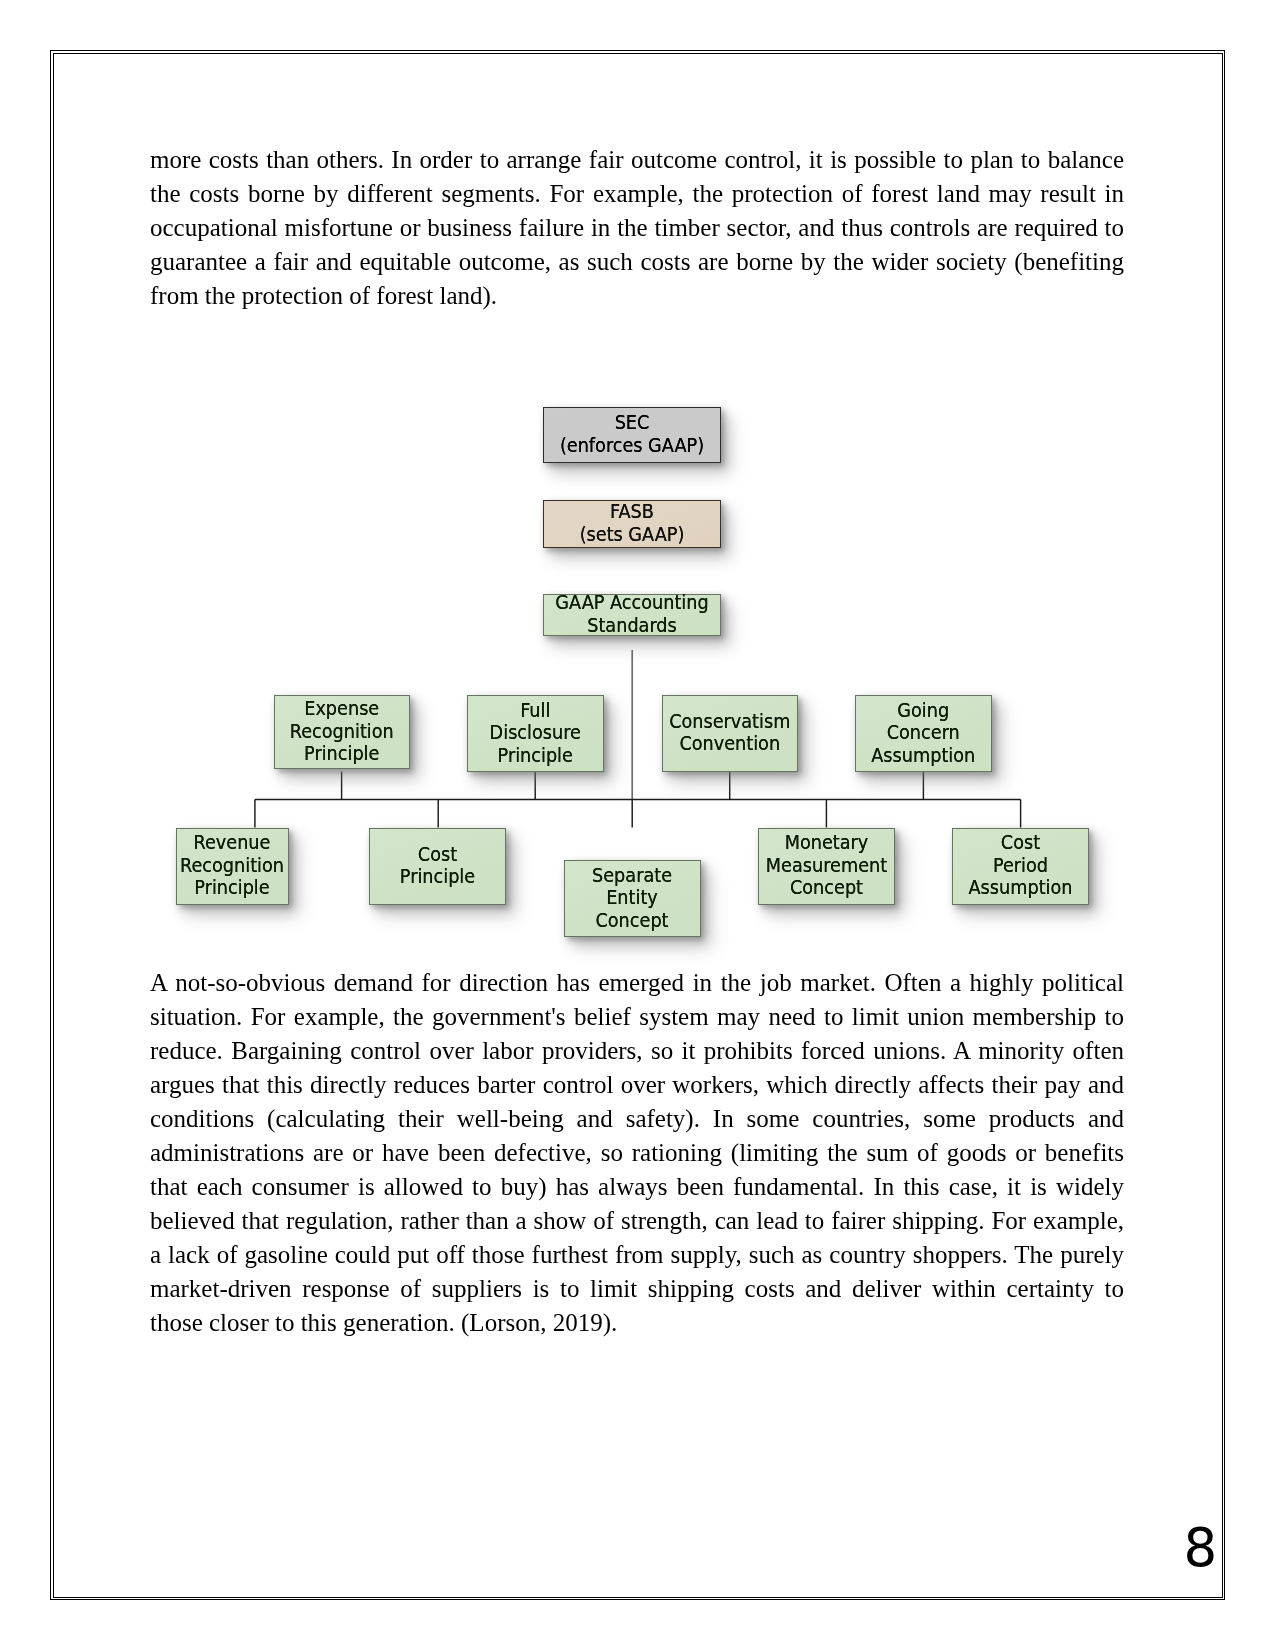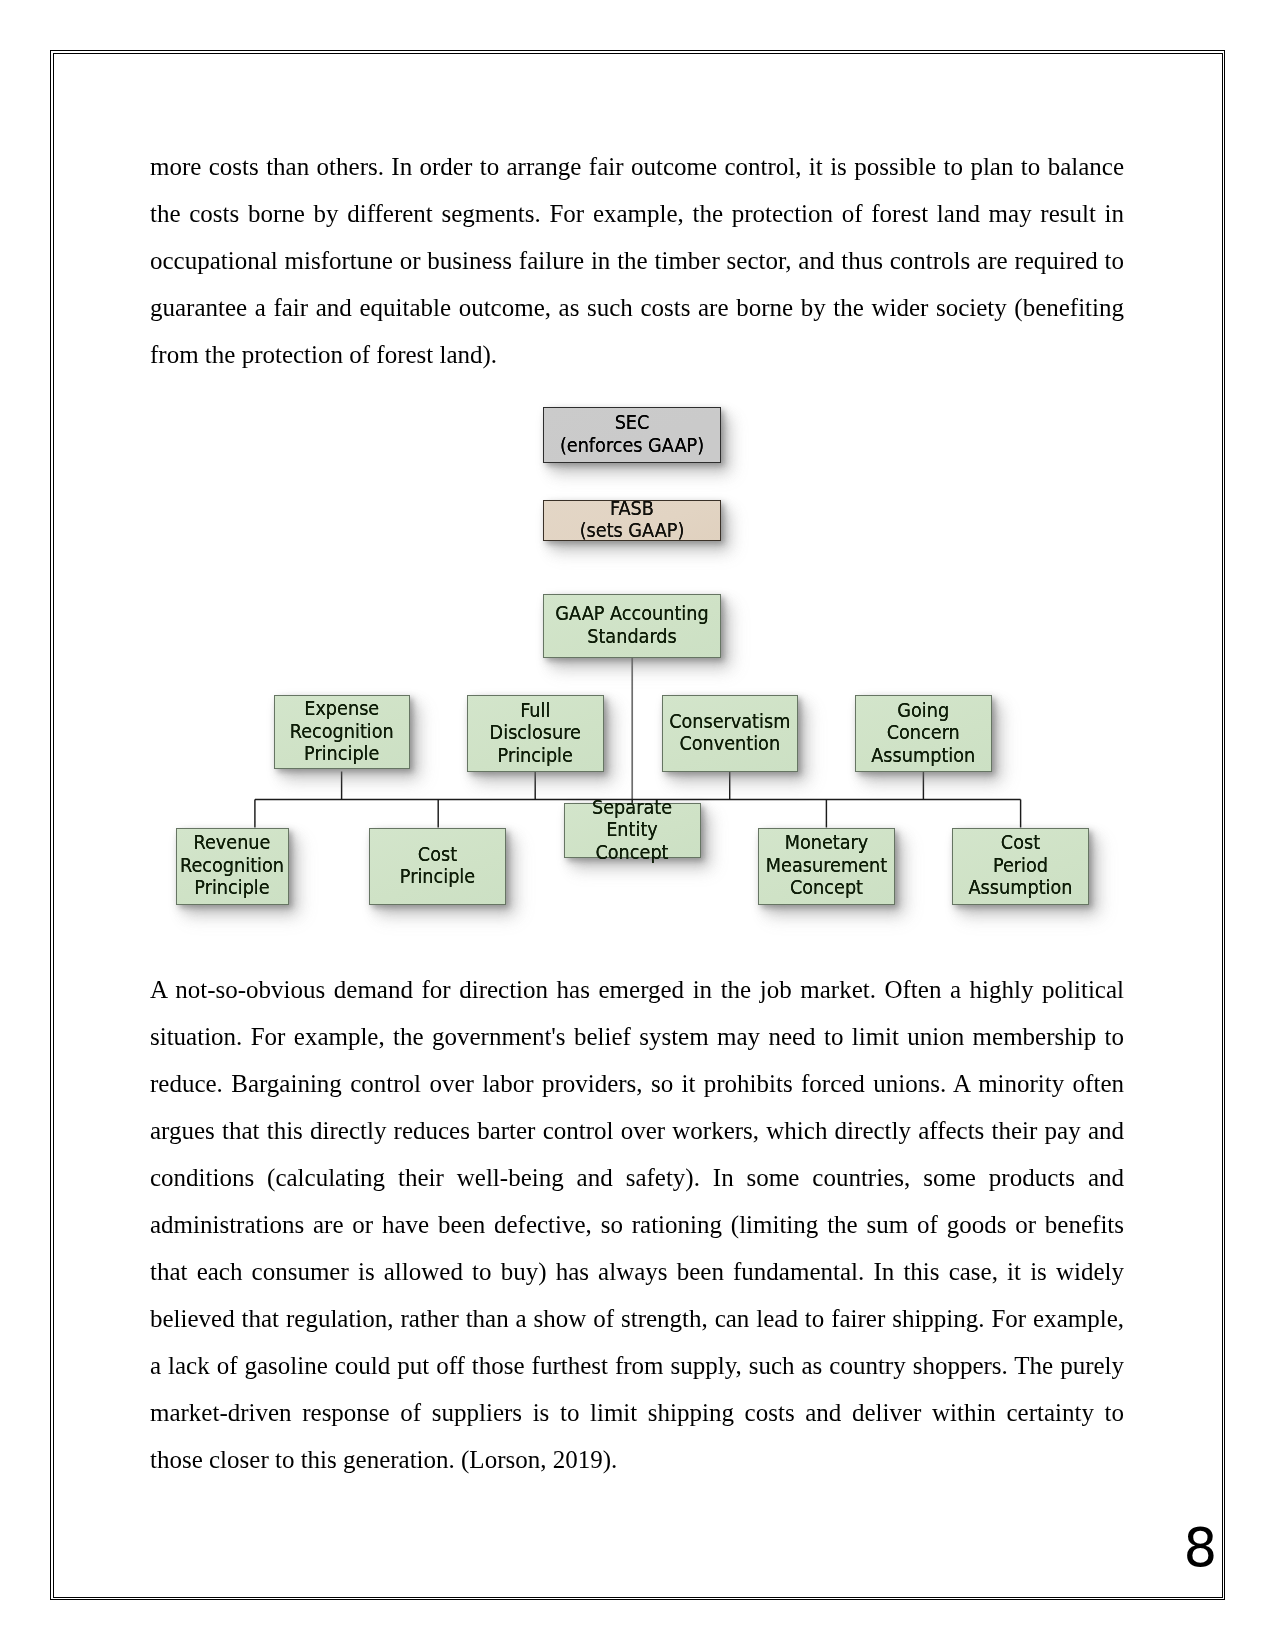--- a/index.html
+++ b/index.html
@@ -3,21 +3,21 @@
 <meta charset="utf-8">
 <style>
   html,body{margin:0;padding:0;background:#fff;}
   body{width:1275px;height:1651px;position:relative;overflow:hidden;
        font-family:"Liberation Serif", serif;}
   #page{position:absolute;left:0;top:0;width:1275px;height:1651px;background:#fff;}
   #border-outer{position:absolute;left:50px;top:50px;width:1175px;height:1550px;
                 border:1px solid #000;box-sizing:border-box;}
   #border-inner{position:absolute;left:1.5px;top:1.5px;right:1.5px;bottom:1.5px;
                 border:1px solid #000;box-sizing:border-box;}
-  .para{position:absolute;font-size:25px;line-height:47px;text-align:justify;
+  .para{position:absolute;font-size:25px;line-height:34px;text-align:justify;
         color:#000;letter-spacing:0;transform:translateZ(0);}
   #para-top{left:150px;top:142.7px;width:974px;}
   #para-bottom{left:150px;top:965.5px;width:974px;}
   #page-number{position:absolute;left:1183.5px;top:1521.3px;font-family:"DejaVu Sans",sans-serif;
         font-size:53px;line-height:53px;color:#000;transform:translateZ(0);}
   #diagram{position:absolute;left:0px;top:0px;width:1275px;height:1651px;}
   .node{position:absolute;box-sizing:border-box;border:1px solid #3a3a3a;
         font-family:"DejaVu Sans",sans-serif;font-stretch:condensed;
         font-size:19.65px;line-height:22.5px;color:#0d1c07;text-align:center;
         display:flex;align-items:center;justify-content:center;
@@ -55,27 +55,27 @@
   <line x1="632.20" y1="799.50" x2="632.20" y2="827.50"></line>
   <line x1="826.40" y1="799.50" x2="826.40" y2="827.50"></line>
   <line x1="1020.60" y1="799.50" x2="1020.60" y2="827.50"></line>
 </svg>
 <div class="node n-gray" style="left:543.0px;top:406.5px;width:178.0px;height:56.5px">
         <div class="node-text">
           <span>SEC</span>
           <span>(enforces GAAP)</span>
         </div>
       </div>
-<div class="node n-beige" style="left:543.0px;top:499.5px;width:178.0px;height:41px">
+<div class="node n-beige" style="left:543.0px;top:499.5px;width:178.0px;height:48px">
         <div class="node-text">
           <span>FASB</span>
           <span>(sets GAAP)</span>
         </div>
       </div>
-<div class="node n-green" style="left:543.0px;top:593.5px;width:178.0px;height:64px">
+<div class="node n-green" style="left:543.0px;top:593.5px;width:178.0px;height:42px">
         <div class="node-text">
           <span>GAAP Accounting</span>
           <span>Standards</span>
         </div>
       </div>
 <div class="node n-green" style="left:273.5px;top:695.0px;width:136.5px;height:74px">
         <div class="node-text">
           <span>Expense</span>
           <span>Recognition</span>
           <span>Principle</span>
@@ -107,21 +107,21 @@
           <span>Recognition</span>
           <span>Principle</span>
         </div>
       </div>
 <div class="node n-green" style="left:369.0px;top:827.5px;width:137.0px;height:77.0px">
         <div class="node-text">
           <span>Cost</span>
           <span>Principle</span>
         </div>
       </div>
-<div class="node n-green" style="left:563.5px;top:803px;width:137.0px;height:55px">
+<div class="node n-green" style="left:563.5px;top:860px;width:137.0px;height:77.0px">
         <div class="node-text">
           <span>Separate</span>
           <span>Entity</span>
           <span>Concept</span>
         </div>
       </div>
 <div class="node n-green" style="left:758.0px;top:827.5px;width:137.0px;height:77.0px">
         <div class="node-text">
           <span>Monetary</span>
           <span>Measurement</span>

